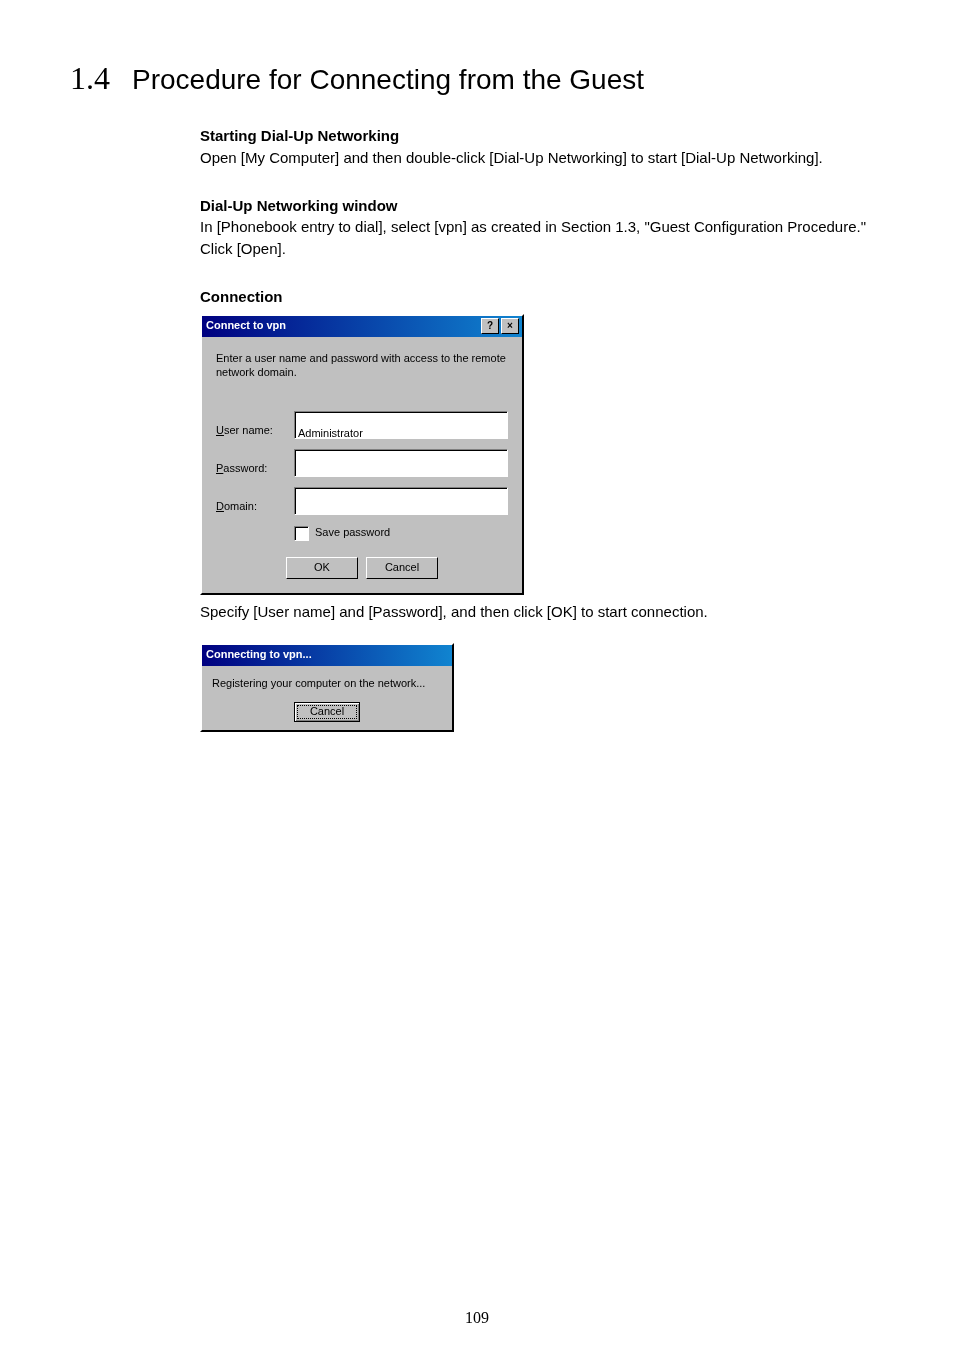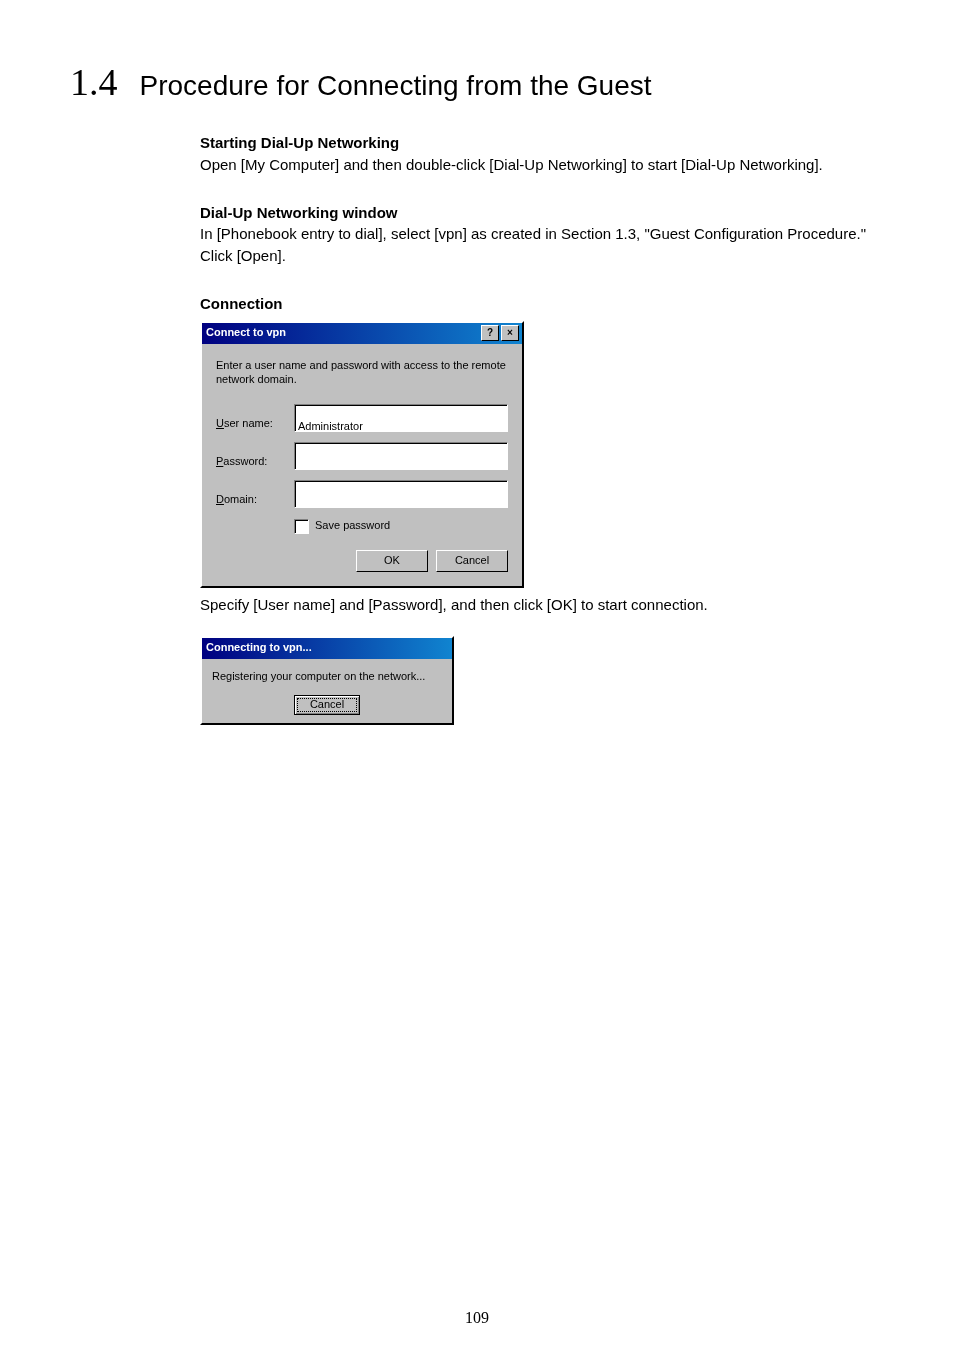--- a/index.html
+++ b/index.html
@@ -18,21 +18,21 @@
     min-height: 1351px;
   }
   .heading-row {
     display: flex;
     align-items: baseline;
     gap: 22px;
     margin-bottom: 28px;
   }
   .heading-num {
     font-family: "Times New Roman", Times, serif;
-    font-size: 38px;
+    font-size: 32px;
   }
   .heading-title {
     font-size: 28px;
   }
   .body-block {
     margin-left: 130px;
     width: 680px;
     font-size: 15px;
     line-height: 1.45;
   }
@@ -92,21 +92,21 @@
     color: #000;
   }
   .client {
     padding: 14px 14px 14px 14px;
   }
   .client.small-client {
     padding: 10px 10px 8px 10px;
     text-align: center;
   }
   .instr {
-    margin-bottom: 18px;
+    margin-bottom: 32px;
     line-height: 1.3;
     text-align: left;
   }
   .form-row {
     display: flex;
     align-items: flex-end;
     margin-bottom: 10px;
   }
   .form-row .lbl {
     width: 78px;
@@ -140,21 +140,21 @@
     background: #fff;
     border-top: 1px solid #808080;
     border-left: 1px solid #808080;
     border-right: 1px solid #fff;
     border-bottom: 1px solid #fff;
     box-shadow: inset 1px 1px 0 #000;
     margin-right: 6px;
   }
   .btn-row {
     display:flex;
-    justify-content:flex-end;
+    justify-content:center;
     gap: 8px;
   }
   .btn-row.center { justify-content:center; }
   .win-btn {
     min-width: 72px;
     height: 22px;
     background: #c0c0c0;
     border-top: 1px solid #fff;
     border-left: 1px solid #fff;
     border-right: 1px solid #000;

